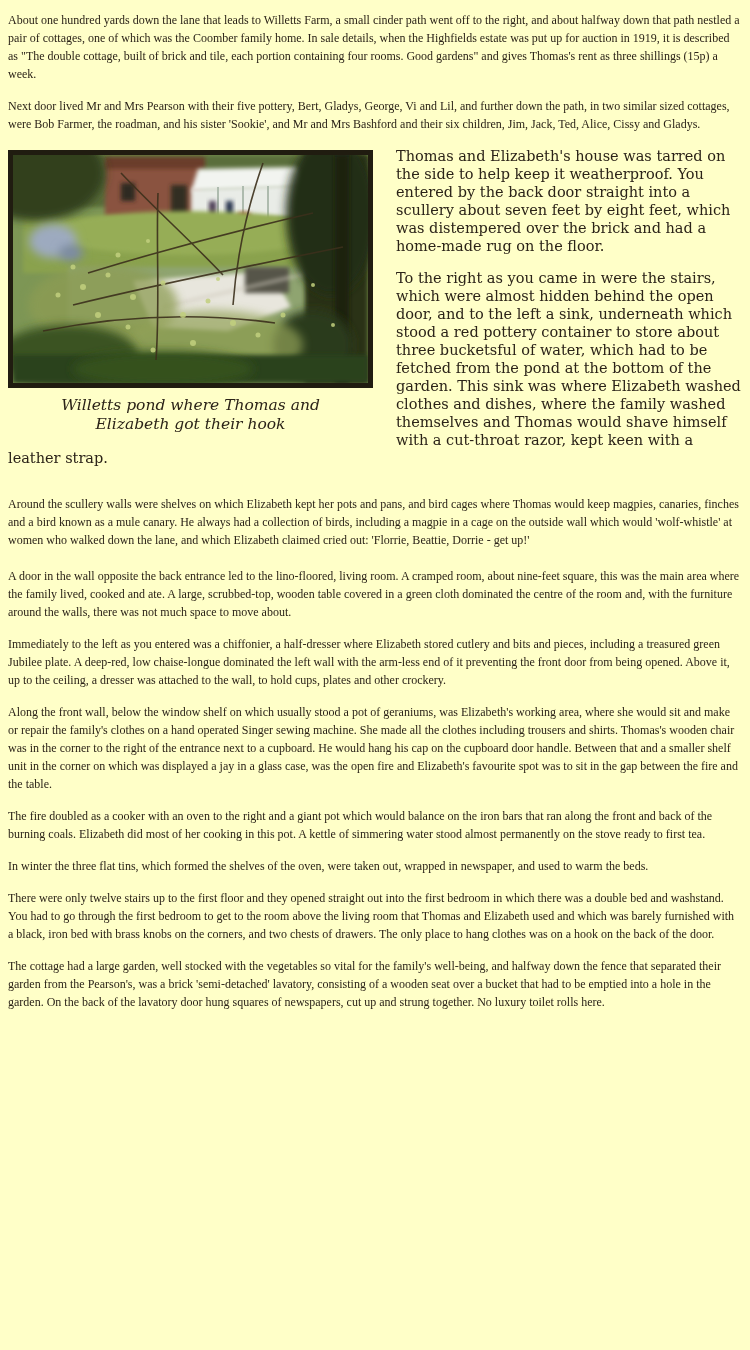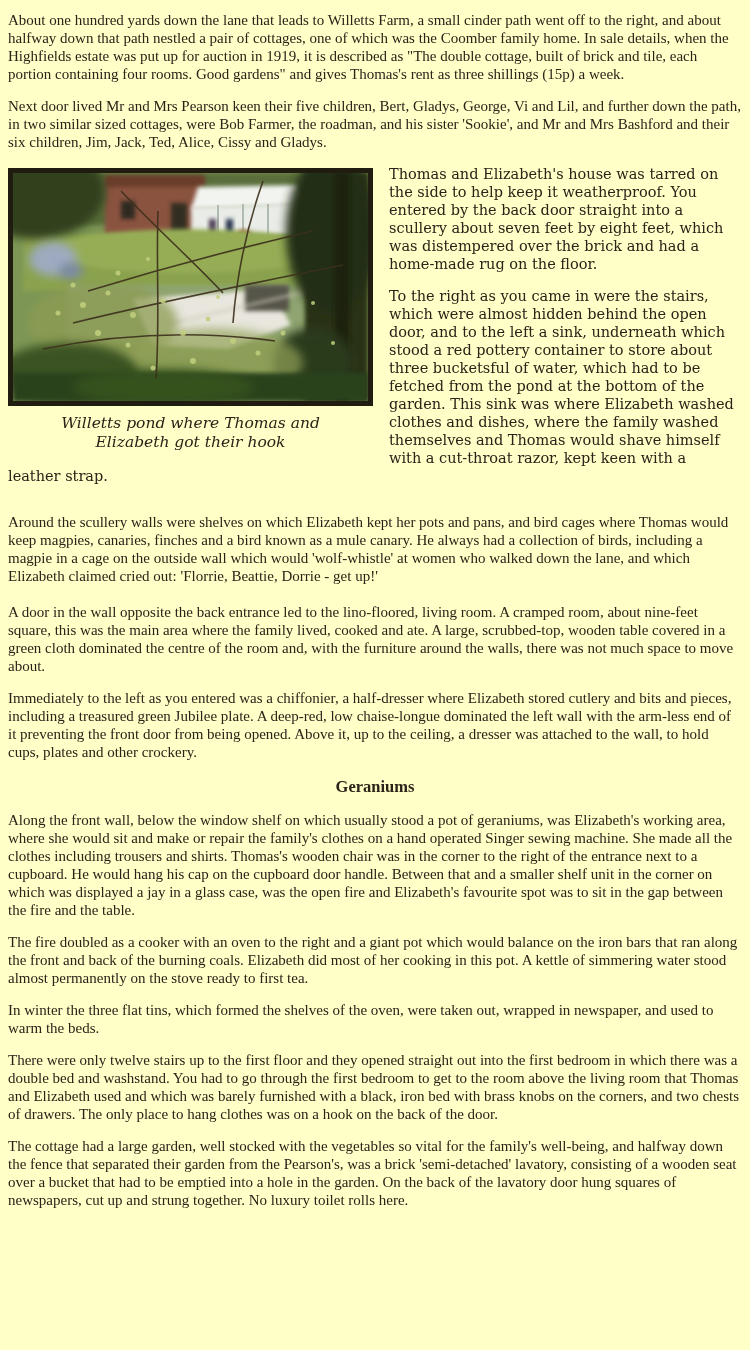--- a/index.html
+++ b/index.html
@@ -9,29 +9,29 @@
     background: #FFFFC8;
     color: #2b2318;
     font-family: "Liberation Serif", serif;
     overflow: hidden;
   }
   main {
     padding: 11px 8px 10px 8px;
   }
   p {
     margin: 14px 0;
-    font-size: 15px;
+    font-size: 12px;
     line-height: 18px;
   }
   p.first { margin-top: 0; }
   p.gap-lg { margin-top: 18px; }
   
   figure {
     float: left;
-    margin: 3px 16px 0 0;
+    margin: 3px 23px 0 0;
     padding: 0;
     width: 365px;
   }
   .photo-frame {
     width: 355px;
     height: 228px;
     border: 5px solid #201c10;
     background: #7d9655;
   }
   .photo-frame svg { display: block; }
@@ -60,21 +60,21 @@
     font-weight: bold;
     font-family: "Liberation Serif", serif;
   }
 </style>
 </head>
 <body>
 
 <main>
 
   <p class="first">About one hundred yards down the lane that leads to Willetts Farm, a small cinder path went off to the right, and about halfway down that path nestled a pair of cottages, one of which was the Coomber family home. In sale details, when the Highfields estate was put up for auction in 1919, it is described as "The double cottage, built of brick and tile, each portion containing four rooms. Good gardens" and gives Thomas's rent as three shillings (15p) a week.</p>
-  <p>Next door lived Mr and Mrs Pearson keen their five children, Bert, Gladys, George, Vi and Lil, and further down the path, in two similar sized cottages, were Bob Farmer, the roadman, and his sister 'Sookie', and Mr and Mrs Bashford and their six children, Jim, Jack, Ted, Alice, Cissy and Gladys.</p>
+  <p>Next door lived Mr and Mrs Pearson with their five pottery, Bert, Gladys, George, Vi and Lil, and further down the path, in two similar sized cottages, were Bob Farmer, the roadman, and his sister 'Sookie', and Mr and Mrs Bashford and their six children, Jim, Jack, Ted, Alice, Cissy and Gladys.</p>
 
   <figure>
     <div class="photo-frame">
       <svg width="355" height="228" viewBox="0 0 355 228" preserveAspectRatio="none">
         <defs>
           <filter id="b1" x="-30%" y="-30%" width="160%" height="160%">
               <feGaussianBlur stdDeviation="2"></feGaussianBlur>
             </filter>
           <filter id="b2" x="-40%" y="-40%" width="180%" height="180%">
               <feGaussianBlur stdDeviation="5"></feGaussianBlur>
@@ -167,21 +167,20 @@
 
   <p class="beside first">Thomas and Elizabeth's house was tarred on the side to help keep it weatherproof. You entered by the back door straight into a scullery about seven feet by eight feet, which was distempered over the brick and had a home-made rug on the floor.</p>
   <p class="beside">To the right as you came in were the stairs, which were almost hidden behind the open door, and to the left a sink, underneath which stood a red pottery container to store about three bucketsful of water, which had to be fetched from the pond at the bottom of the garden. This sink was where Elizabeth washed clothes and dishes, where the family washed themselves and Thomas would shave himself with a cut-throat razor, kept keen with a leather strap.</p>
 
   <div class="clear"></div>
 
   <p>Around the scullery walls were shelves on which Elizabeth kept her pots and pans, and bird cages where Thomas would keep magpies, canaries, finches and a bird known as a mule canary. He always had a collection of birds, including a magpie in a cage on the outside wall which would 'wolf-whistle' at women who walked down the lane, and which Elizabeth claimed cried out: 'Florrie, Beattie, Dorrie - get up!'</p>
   <p class="gap-lg">A door in the wall opposite the back entrance led to the lino-floored, living room. A cramped room, about nine-feet square, this was the main area where the family lived, cooked and ate. A large, scrubbed-top, wooden table covered in a green cloth dominated the centre of the room and, with the furniture around the walls, there was not much space to move about.</p>
   <p>Immediately to the left as you entered was a chiffonier, a half-dresser where Elizabeth stored cutlery and bits and pieces, including a treasured green Jubilee plate. A deep-red, low chaise-longue dominated the left wall with the arm-less end of it preventing the front door from being opened. Above it, up to the ceiling, a dresser was attached to the wall, to hold cups, plates and other crockery.</p>
 
-  <h3 class="section-heading">Geraniums</h3>
 
   <p>Along the front wall, below the window shelf on which usually stood a pot of geraniums, was Elizabeth's working area, where she would sit and make or repair the family's clothes on a hand operated Singer sewing machine. She made all the clothes including trousers and shirts. Thomas's wooden chair was in the corner to the right of the entrance next to a cupboard. He would hang his cap on the cupboard door handle. Between that and a smaller shelf unit in the corner on which was displayed a jay in a glass case, was the open fire and Elizabeth's favourite spot was to sit in the gap between the fire and the table.</p>
   <p>The fire doubled as a cooker with an oven to the right and a giant pot which would balance on the iron bars that ran along the front and back of the burning coals. Elizabeth did most of her cooking in this pot. A kettle of simmering water stood almost permanently on the stove ready to first tea.</p>
   <p>In winter the three flat tins, which formed the shelves of the oven, were taken out, wrapped in newspaper, and used to warm the beds.</p>
   <p>There were only twelve stairs up to the first floor and they opened straight out into the first bedroom in which there was a double bed and washstand. You had to go through the first bedroom to get to the room above the living room that Thomas and Elizabeth used and which was barely furnished with a black, iron bed with brass knobs on the corners, and two chests of drawers. The only place to hang clothes was on a hook on the back of the door.</p>
   <p>The cottage had a large garden, well stocked with the vegetables so vital for the family's well-being, and halfway down the fence that separated their garden from the Pearson's, was a brick 'semi-detached' lavatory, consisting of a wooden seat over a bucket that had to be emptied into a hole in the garden. On the back of the lavatory door hung squares of newspapers, cut up and strung together. No luxury toilet rolls here.</p>
 
 </main>
 
 </body></html>

